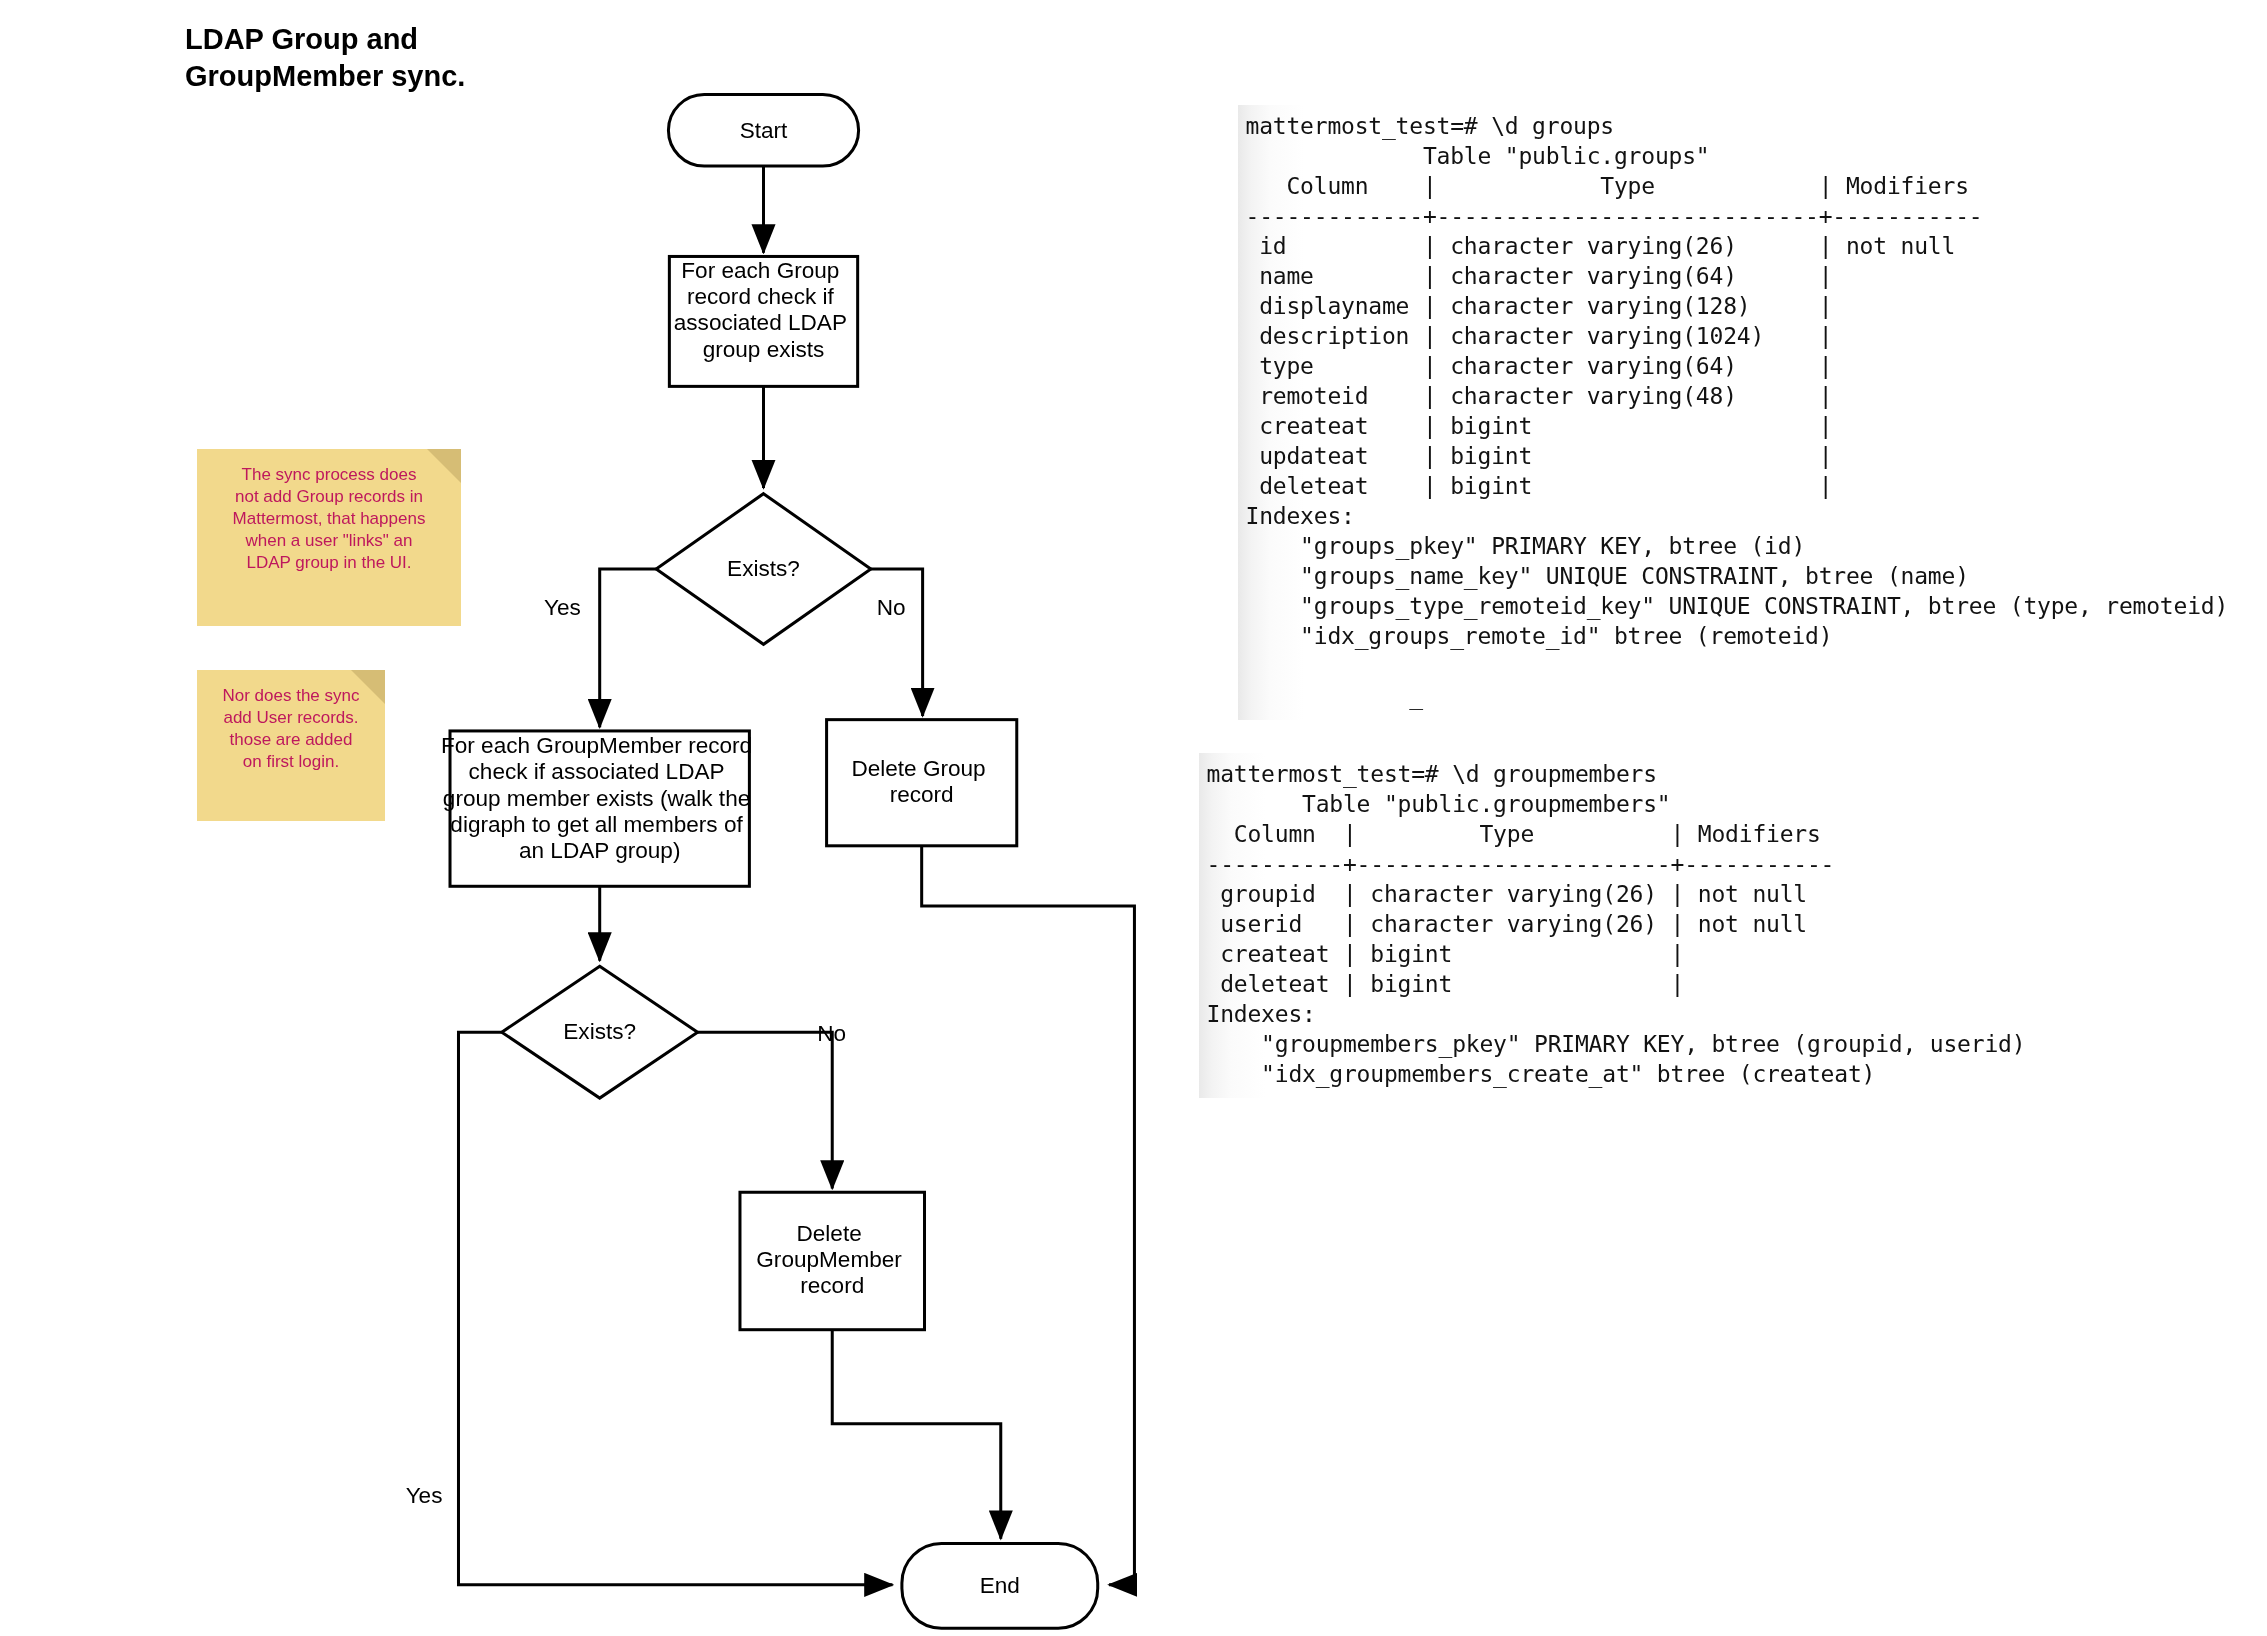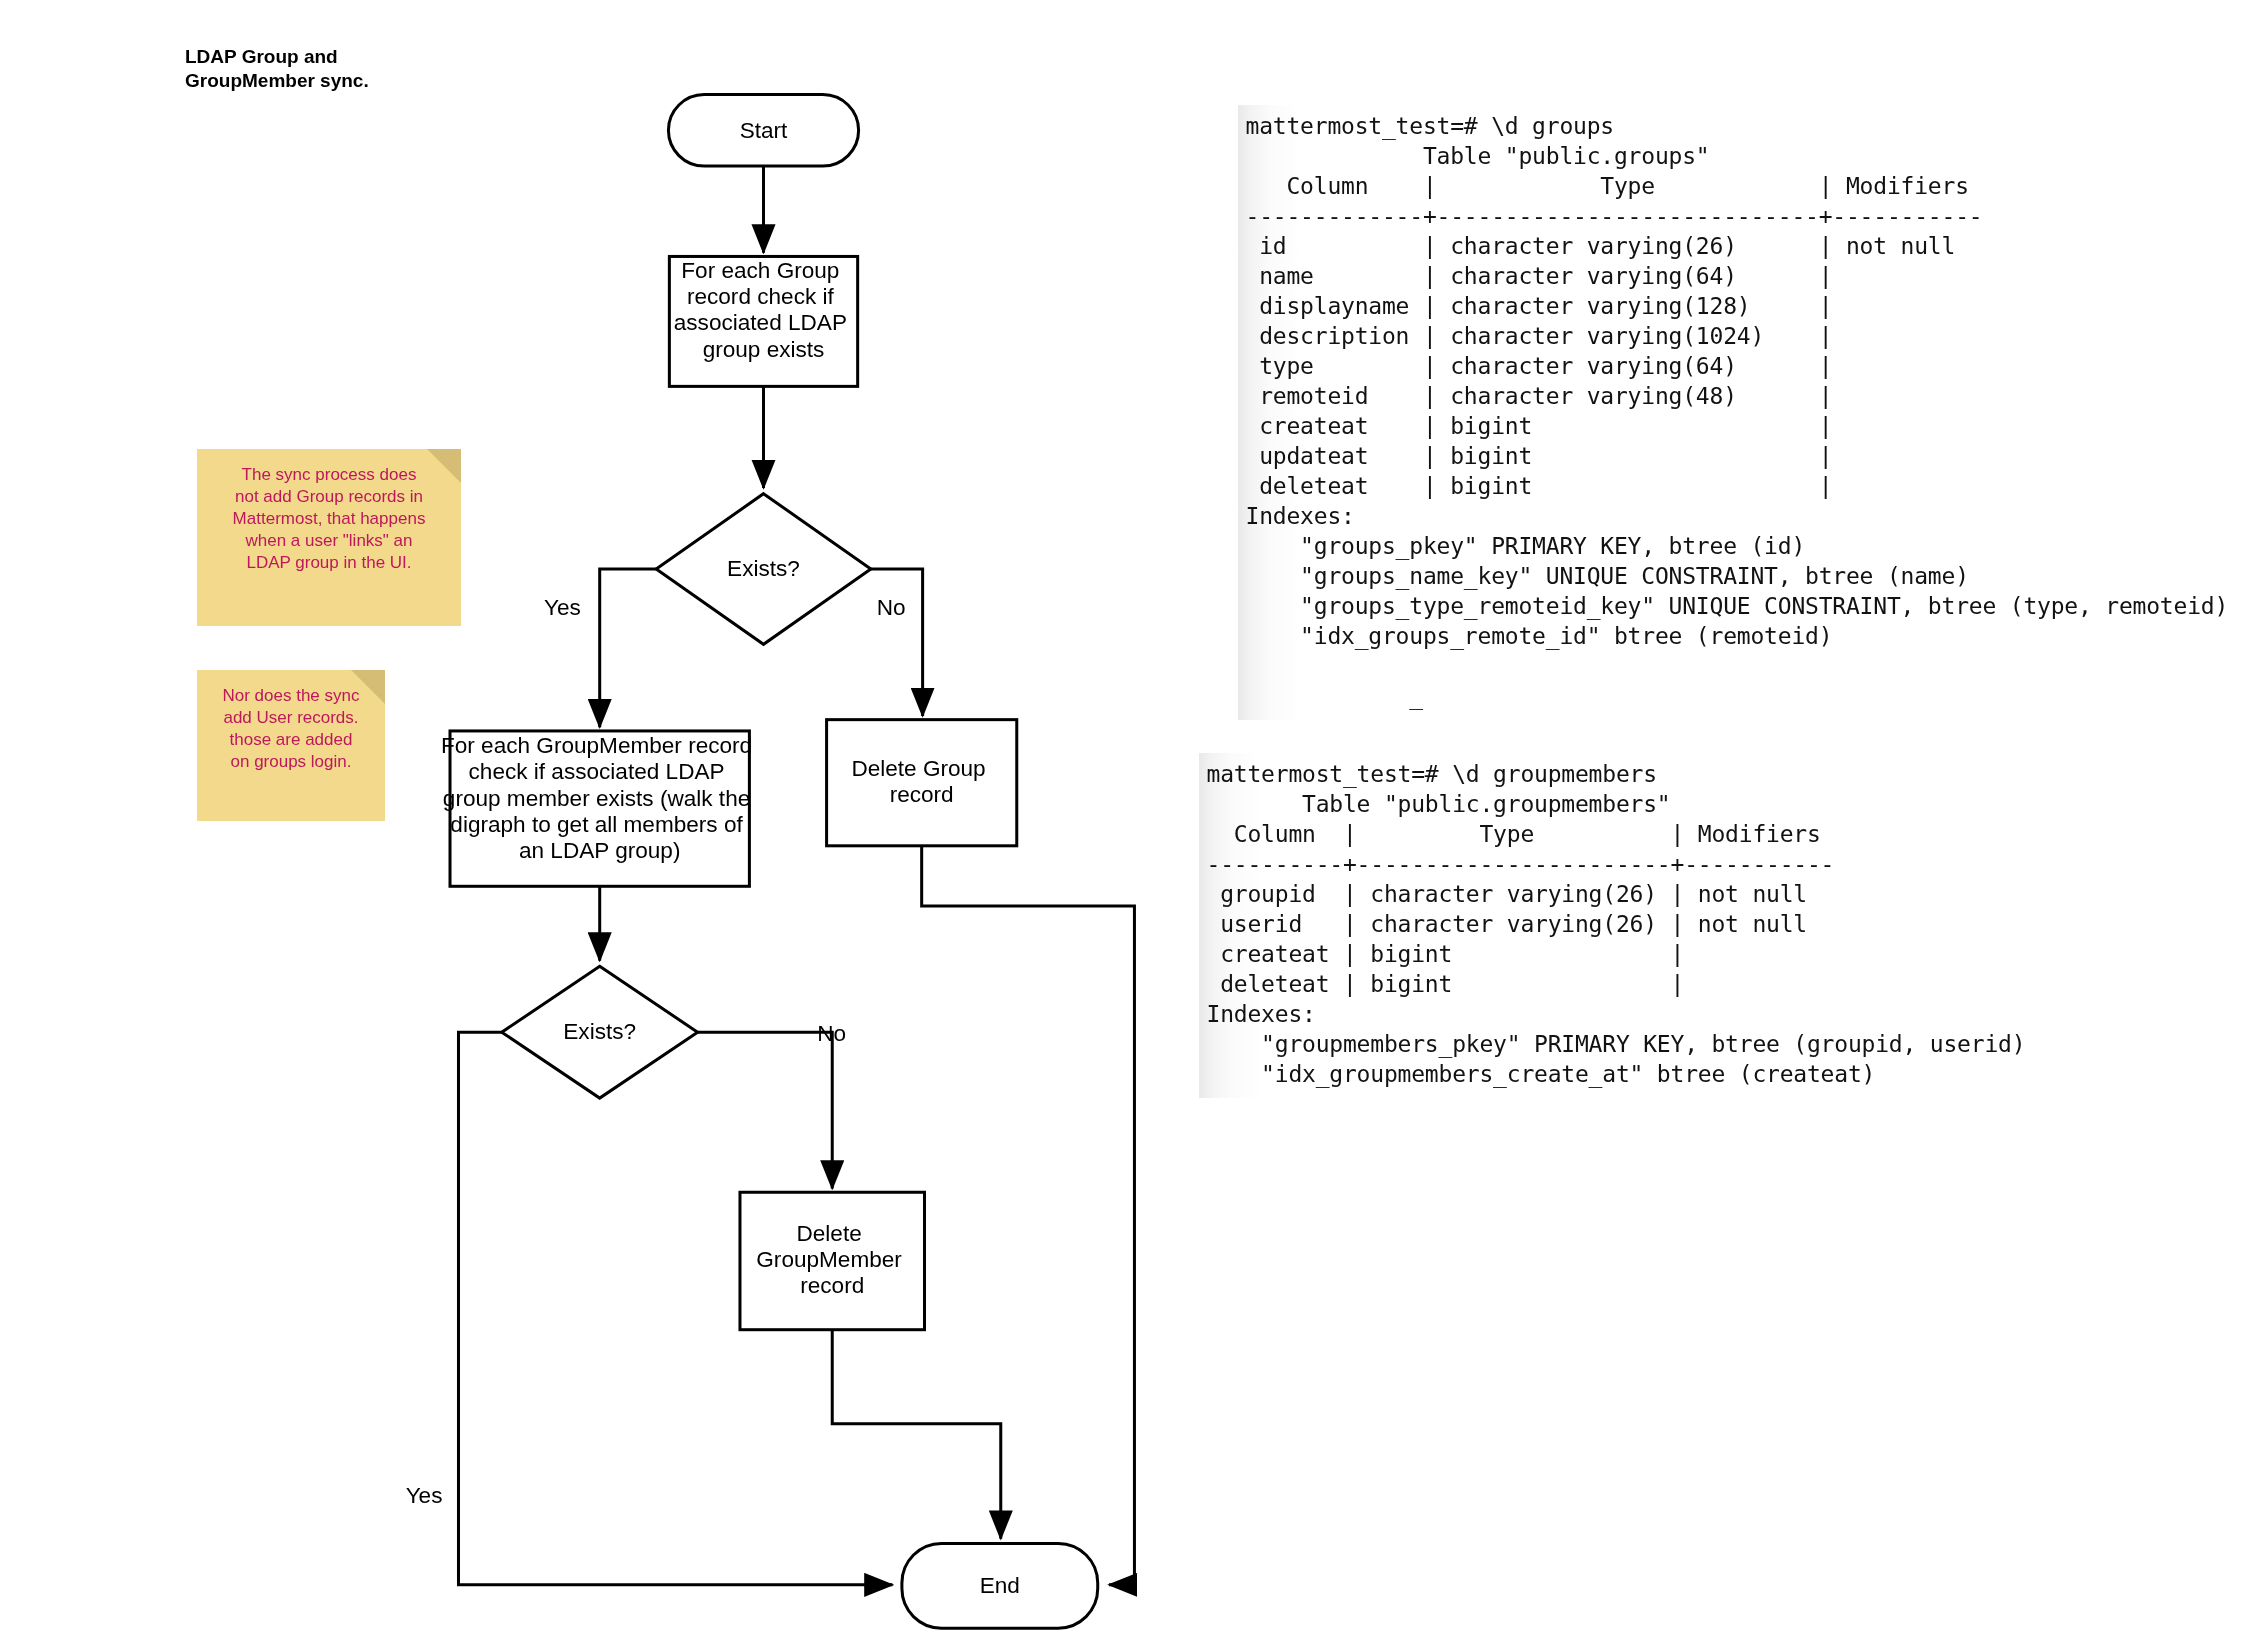--- a/index.html
+++ b/index.html
@@ -15,26 +15,25 @@
     font-family: "Liberation Sans", sans-serif;
     color: #000000;
   }
 
   
   #diagram-title {
     position: absolute;
     left: 185px;
     top: 21px;
     width: 395px;
-    font-size: 19px;
+    font-size: 29px;
     font-weight: bold;
     line-height: 1.28;
     color: #000000;
     white-space: pre-line;
-    margin-top: 24px;
   }
 
   
   #flowchart-svg {
     position: absolute;
     left: 0;
     top: 0;
     width: 2267px;
     height: 1637px;
   }
@@ -214,20 +213,20 @@
 Mattermost, that happens
 when a user "links" an
 LDAP group in the UI.</span>
   <span class="sticky-fold"></span>
 </div>
 
 <div class="sticky-note" id="sticky-note-2">
   <span class="note-text">Nor does the sync
 add User records.
 those are added
-on groups login.</span>
+on first login.</span>
   <span class="sticky-fold"></span>
 </div>
 
 <div class="terminal-block" id="terminal-groups"><span class="terminal-line">mattermost_test=# \d groups</span><span class="terminal-line">             Table "public.groups"</span><span class="terminal-line">   Column    |            Type            | Modifiers</span><span class="terminal-line">-------------+----------------------------+-----------</span><span class="terminal-line"> id          | character varying(26)      | not null</span><span class="terminal-line"> name        | character varying(64)      |</span><span class="terminal-line"> displayname | character varying(128)     |</span><span class="terminal-line"> description | character varying(1024)    |</span><span class="terminal-line"> type        | character varying(64)      |</span><span class="terminal-line"> remoteid    | character varying(48)      |</span><span class="terminal-line"> createat    | bigint                     |</span><span class="terminal-line"> updateat    | bigint                     |</span><span class="terminal-line"> deleteat    | bigint                     |</span><span class="terminal-line">Indexes:</span><span class="terminal-line">    "groups_pkey" PRIMARY KEY, btree (id)</span><span class="terminal-line">    "groups_name_key" UNIQUE CONSTRAINT, btree (name)</span><span class="terminal-line">    "groups_type_remoteid_key" UNIQUE CONSTRAINT, btree (type, remoteid)</span><span class="terminal-line">    "idx_groups_remote_id" btree (remoteid)</span><span class="terminal-line">&nbsp;</span><span class="terminal-line">            _</span></div>
 
 <div class="terminal-block" id="terminal-groupmembers"><span class="terminal-line">mattermost_test=# \d groupmembers</span><span class="terminal-line">       Table "public.groupmembers"</span><span class="terminal-line">  Column  |         Type          | Modifiers</span><span class="terminal-line">----------+-----------------------+-----------</span><span class="terminal-line"> groupid  | character varying(26) | not null</span><span class="terminal-line"> userid   | character varying(26) | not null</span><span class="terminal-line"> createat | bigint                |</span><span class="terminal-line"> deleteat | bigint                |</span><span class="terminal-line">Indexes:</span><span class="terminal-line">    "groupmembers_pkey" PRIMARY KEY, btree (groupid, userid)</span><span class="terminal-line">    "idx_groupmembers_create_at" btree (createat)</span></div>
 
 
 </body></html>

